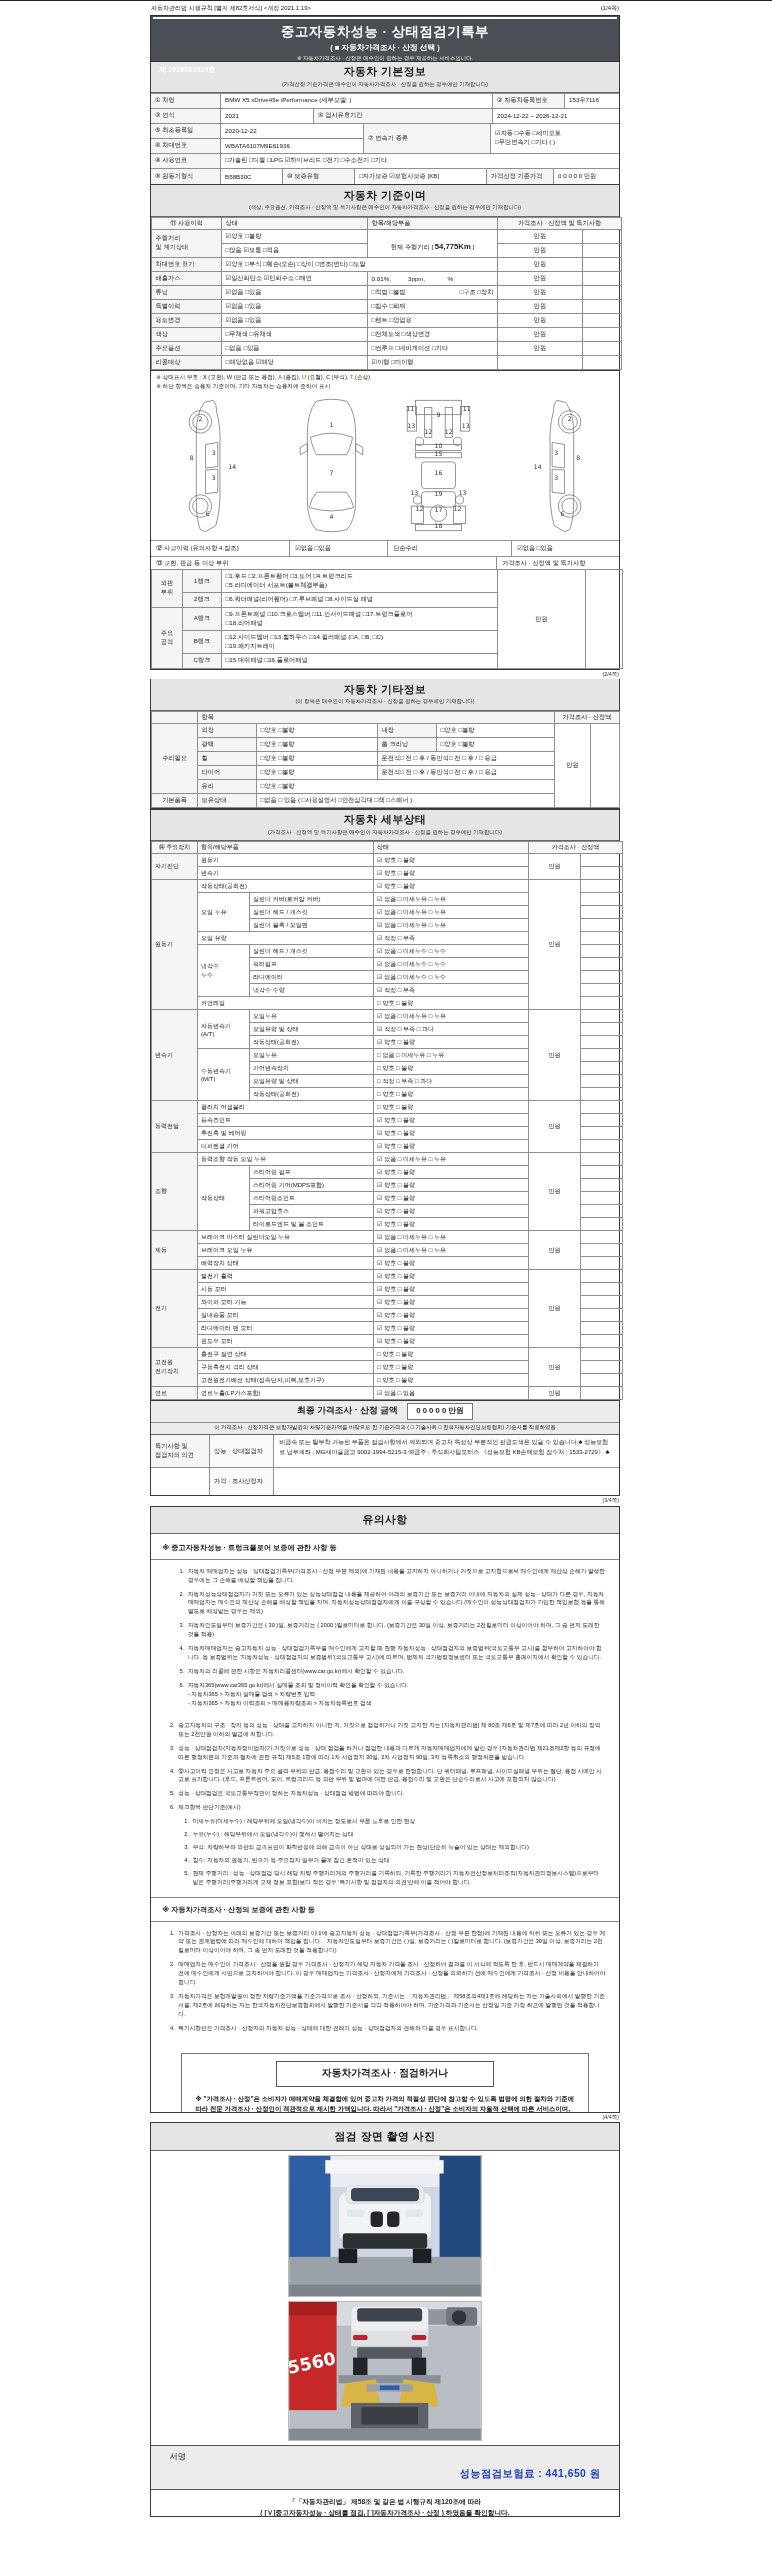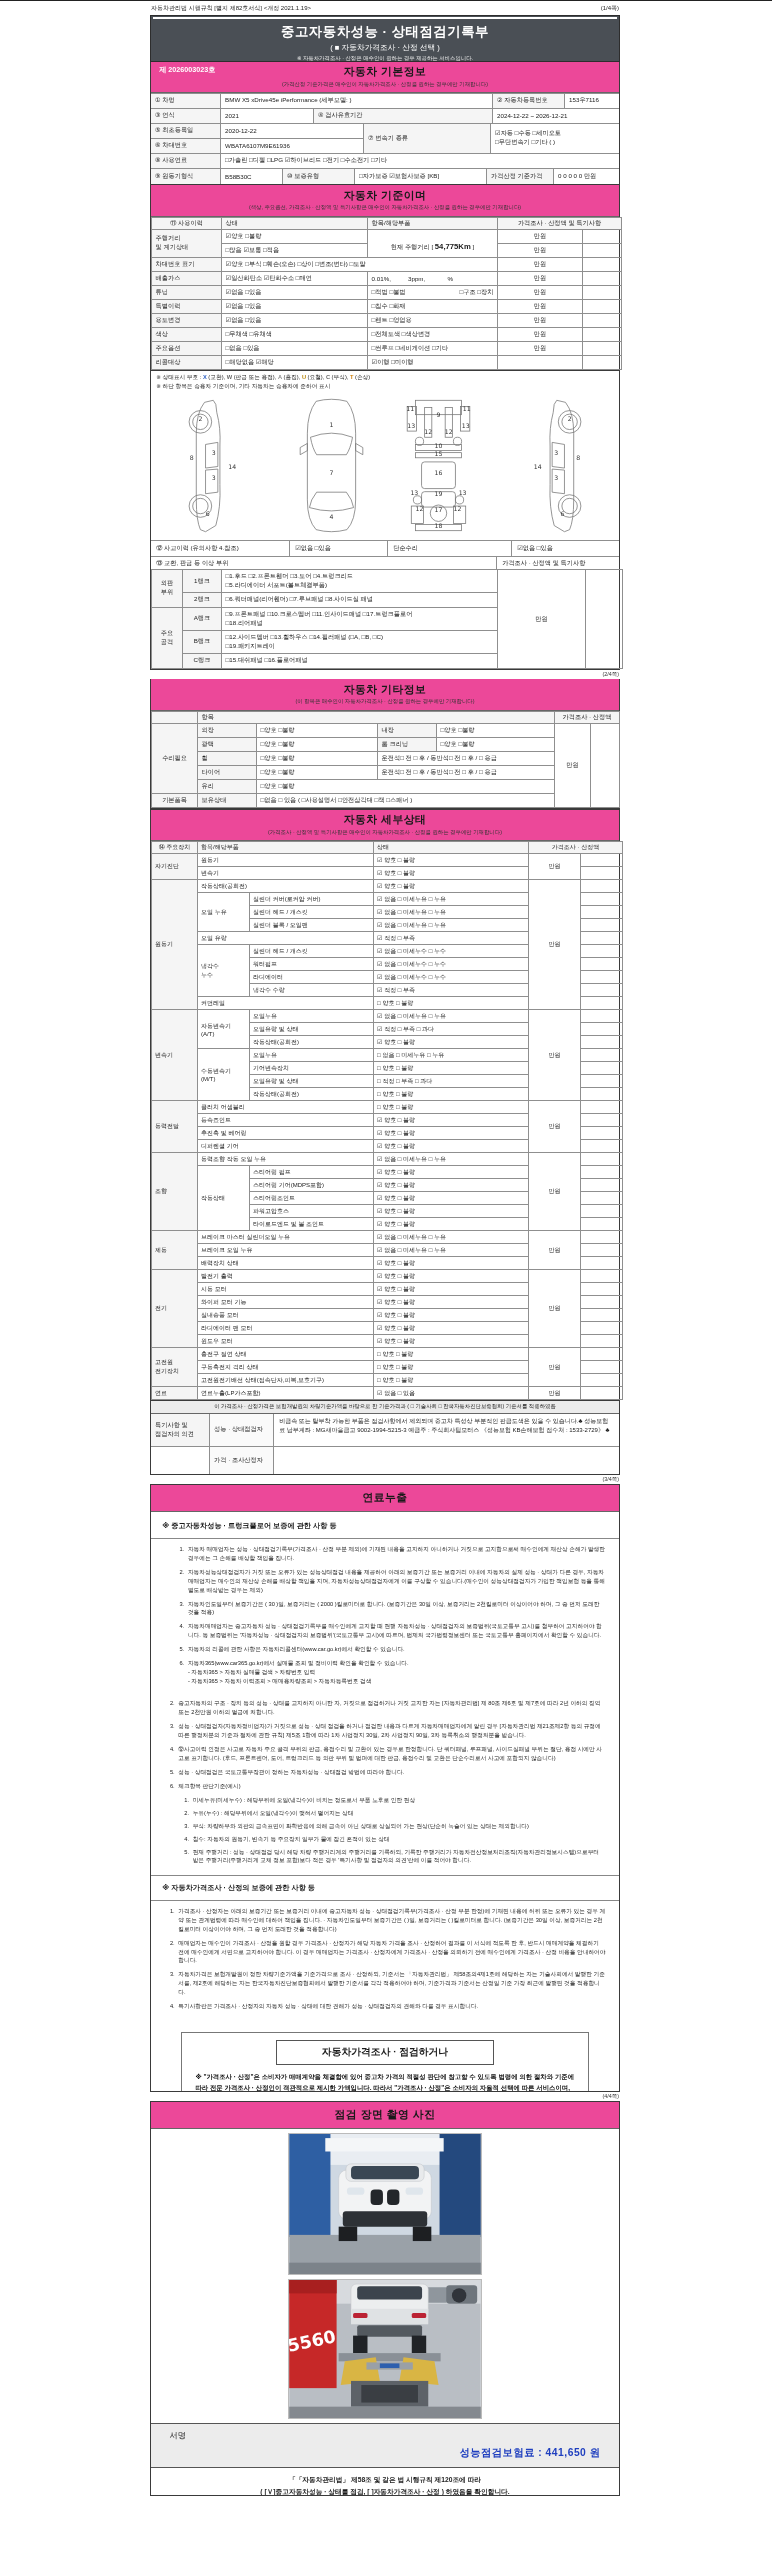--- a/index.html
+++ b/index.html
@@ -5,27 +5,27 @@
   html,body{margin:0;padding:0;}
   body{width:773px;height:2576px;overflow:hidden;background:#fff;position:relative;
        font-family:"Liberation Sans","DejaVu Sans",sans-serif;color:#1a1a1a;}
   .topline{position:absolute;left:0;top:0;width:773px;height:1px;background:#222;}
   .page{position:absolute;left:150px;top:2.6px;width:470px;}
   .form-ref-row{display:flex;justify-content:space-between;font-size:6px;color:#222;padding:1px 1px 2.1px 1px;}
   
   .header-band{background:#4a4f55;border:1.5px solid #2d2d2d;box-sizing:border-box;height:47px;color:#fff;}
   .white-bar{height:2.1px;background:#fff;margin:1.5px 2.1px 0 2.1px;}
   .hb-title{text-align:center;font-size:13.4px;font-weight:bold;letter-spacing:0.5px;margin-top:4.1px;}
-  .hb-sub{text-align:center;font-size:7.7px;font-weight:normal;margin-top:2.1px;}
+  .hb-sub{text-align:center;font-size:7.7px;font-weight:bold;margin-top:2.1px;}
   .hb-note{text-align:center;font-size:5.4px;margin-top:1.5px;color:#e8e8e8;}
   .doc-no{font-size:7.2px;font-weight:bold;color:#fff;padding:3.1px 0 0 8.2px;}
   
   .box{border:1.5px solid #3a3a3a;border-top-width:0;box-sizing:border-box;background:#fff;}
   .box.first{border-top-width:1.5px;}
-  .sec-head{background:#ec4899;text-align:center;padding:3.6px 0 4.1px 0;border-bottom:1px solid #666;}
+  .sec-head{background:#e5e5e5;text-align:center;padding:3.6px 0 4.1px 0;border-bottom:1px solid #666;}
   .sec-title{font-size:10.8px;font-weight:bold;letter-spacing:0.5px;}
   .sec-note{font-size:5.4px;margin-top:1.5px;color:#333;}
   
   table{border-collapse:collapse;width:100%;table-layout:fixed;}
   td{border:0.5px solid #8f8f8f;font-size:6.2px;padding:1px 3.6px;vertical-align:middle;
      white-space:pre-line;overflow:hidden;}
   td.lab{background:#f5f5f5;}
   td.ctr{text-align:center;}
   td.price{text-align:center;}
   tr{height:14px;}
@@ -727,39 +727,43 @@
             <td colspan="2">연료누출(LP가스포함)</td>
             <td>☑ 없음  □ 있음</td>
             <td class="price" rowspan="1">만원</td>
             <td></td>
           </tr>
         </tbody>
     </table>
   </section>
 
   <section class="box">
+    <div class="final-band">
+      <span class="final-label">최종 가격조사 · 산정 금액</span>
+      <span class="final-amount">0  0  0  0  0 만원</span>
+    </div>
     <div class="final-note">이 가격조사 · 산정가격은 보험개발원의 차량기준가액을 바탕으로 한 기준가격과 ( □ 기술사회 □ 한국자동차진단보증협회) 기준서를 적용하였음</div>
     <div class="op-row" style="border-top:none;min-height:32px">
       <div class="op-label" style="border-right:0.5px solid #8f8f8f">특기사항 및
 점검자의 의견</div>
       <div class="op-sub">성능 · 상태점검자</div>
       <div class="op-text">비금속 또는 탈부착 가능한 부품은 점검사항에서 제외되며 중고차 특성상 부분적인 판금도색은 있을 수 있습니다.♣ 성능보험료 납부계좌 : MG새마을금고 9002-1994-5215-3 예금주 : 주식회사팀모터스 《성능보험 KB손해보험 접수처 : 1533-2729》 ♣</div>
     </div>
     <div class="op-row" style="min-height:27px">
       <div class="op-label" style="background:#fff"></div>
       <div class="op-sub">가격 · 조사산정자</div>
       <div class="op-text"></div>
     </div>
   </section>
 
   <div class="page-marker">(3/4쪽)</div>
 
   <section class="box first">
     <div class="sec-head" style="padding:6.2px 0">
-      <div class="sec-title">연료누출</div>
+      <div class="sec-title">유의사항</div>
     </div>
     <div class="notice-body">
       <div class="notice-subhead">※ 중고자동차성능 · 트렁크플로어 보증에 관한 사항 등</div>
       <div class="nlist deep" id="notice-list-a">
           <div class="nitem">
             <span class="num">1.</span>
             <span style="white-space: pre-line;">자동차 매매업자는 성능 · 상태점검기록부(가격조사 · 산정 부분 제외)에 기재된 내용을 고지하지 아니하거나 거짓으로 고지함으로써 매수인에게 재산상 손해가 발생한 경우에는 그 손해를 배상할 책임을 집니다.</span>
           </div>
           <div class="nitem">
             <span class="num">2.</span>

